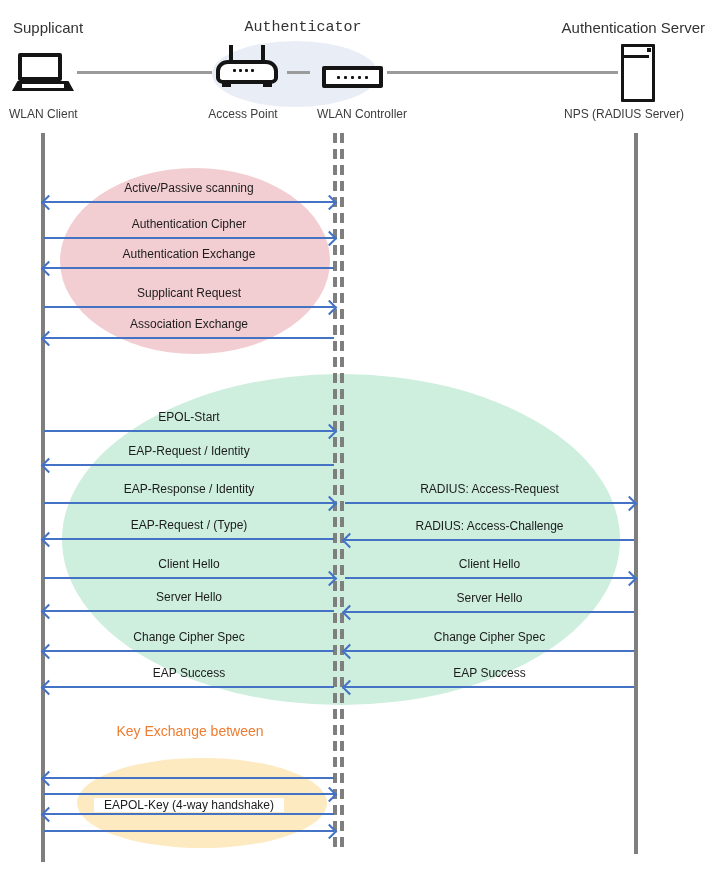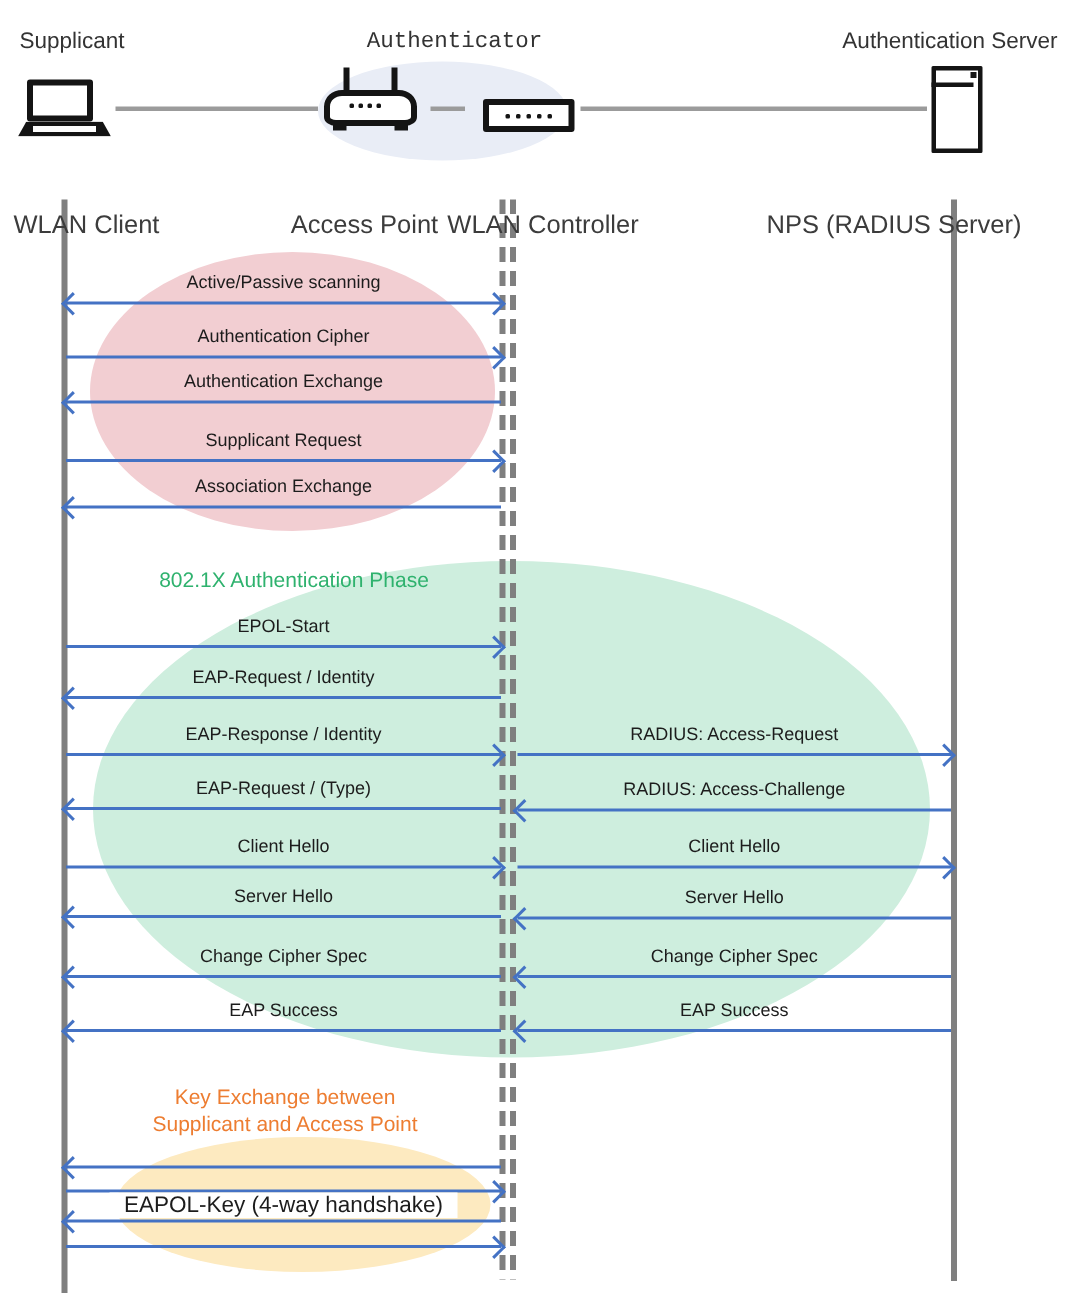--- a/index.html
+++ b/index.html
@@ -2,21 +2,21 @@
 <html><head>
 <meta charset="utf-8">
 <style>
   html,body{margin:0;padding:0;background:#fff;}
   .canvas{
     position:relative;width:713px;height:875px;background:#fff;overflow:hidden;
     font-family:"Liberation Sans",sans-serif;color:#222;
   }
   
   .role{position:absolute;top:19px;font-size:15px;color:#333;white-space:nowrap;z-index:3;}
-  .devlbl{position:absolute;top:107px;font-size:17px;color:#3c3c3c;white-space:nowrap;z-index:3;margin-top:33px;}
+  .devlbl{position:absolute;top:107px;font-size:12px;color:#3c3c3c;white-space:nowrap;z-index:3;}
   .ctr{transform:translateX(-50%);}
   .hub-ellipse{position:absolute;left:212px;top:41px;width:166px;height:66px;border-radius:50%;
     background:#e9edf6;z-index:1;}
   .connline{position:absolute;top:71px;height:3px;background:#9b9b9b;z-index:2;}
   
   .icon{position:absolute;z-index:3;}
   .lap-screen{position:absolute;left:6px;top:0;width:36px;height:20px;border:4px solid #141414;border-radius:2px;background:#fff;}
   .lap-base{position:absolute;left:0;top:28px;width:62px;height:10px;background:#141414;
     clip-path:polygon(9% 0,91% 0,100% 100%,0 100%);}
   .lap-base-in{position:absolute;left:10px;top:31px;width:42px;height:4px;background:#fff;}
@@ -47,21 +47,21 @@
   .msg{position:absolute;height:0;z-index:3;}
   .seg-l{left:44px;width:290px;}
   .seg-r{left:345px;width:289px;}
   .ln{position:absolute;left:0;right:0;top:0;height:0;border-top:2.5px solid #4472c4;}
   .ah{position:absolute;width:9px;height:9px;top:-6px;}
   .ah-l{left:-1px;border-left:2.5px solid #4472c4;border-top:2.5px solid #4472c4;transform:rotate(-45deg);}
   .ah-r{right:-1px;border-top:2.5px solid #4472c4;border-right:2.5px solid #4472c4;transform:rotate(45deg);}
   .lbl{position:absolute;left:0;right:0;bottom:5px;text-align:center;font-size:12px;line-height:15px;
     color:#1c1c1c;white-space:nowrap;}
   .band{position:absolute;left:44px;width:290px;top:795px;height:17px;text-align:center;z-index:3;}
-  .band span{background:#fff;padding:0 10px;font-size:15px;line-height:17px;color:#1c1c1c;white-space:nowrap;}
+  .band span{background:#fff;padding:0 10px;font-size:12px;line-height:17px;color:#1c1c1c;white-space:nowrap;}
 </style>
 </head>
 <body>
 
 <div class="canvas">
 
   <div class="hub-ellipse"></div>
 
   <div class="role" style="left:13px;">Supplicant</div>
   <div class="role ctr" style="left:303px;font-family:Liberation Mono, monospace;">Authenticator</div>
@@ -100,37 +100,33 @@
 
   <div class="icon" style="left:621px;top:44px;width:34px;height:58px;">
     <div class="srv-body"></div>
     <div class="srv-line"></div>
     <div class="srv-dot"></div>
   </div>
 
   <div class="devlbl" style="left:9px;">WLAN Client</div>
   <div class="devlbl ctr" style="left:243px;">Access Point</div>
   <div class="devlbl ctr" style="left:362px;">WLAN Controller</div>
-  <div class="devlbl ctr" style="left:596px;">NPS (RADIUS Server)</div>
+  <div class="devlbl ctr" style="left:624px;">NPS (RADIUS Server)</div>
 
   <div class="lifeline" style="left:41px;height:729px;"></div>
   <div class="dashline" style="left:333px;height:720px;"></div>
   <div class="dashline" style="left:340px;height:720px;"></div>
   <div class="lifeline" style="left:634px;height:721px;"></div>
 
   <div class="phase-ellipse pe1"></div>
   <div class="phase-ellipse pe2"></div>
   <div class="phase-ellipse pe3"></div>
 
-  <div class="ptitle pt2 ctr" style="left:196px;top:377px;">
-    <div>802.1X Authentication Phase</div>
-  </div>
   <div class="ptitle pt3 ctr" style="left:190px;top:722px;">
     <div>Key Exchange between</div>
-    <div>Supplicant and Access Point</div>
   </div>
 
   <div class="msg seg-l" style="top:201px;">
     <div class="lbl">Active/Passive scanning</div>
     <div class="ln">
         <i class="ah ah-l"></i>
         <i class="ah ah-r"></i>
       </div>
   </div>
   <div class="msg seg-l" style="top:237px;">

